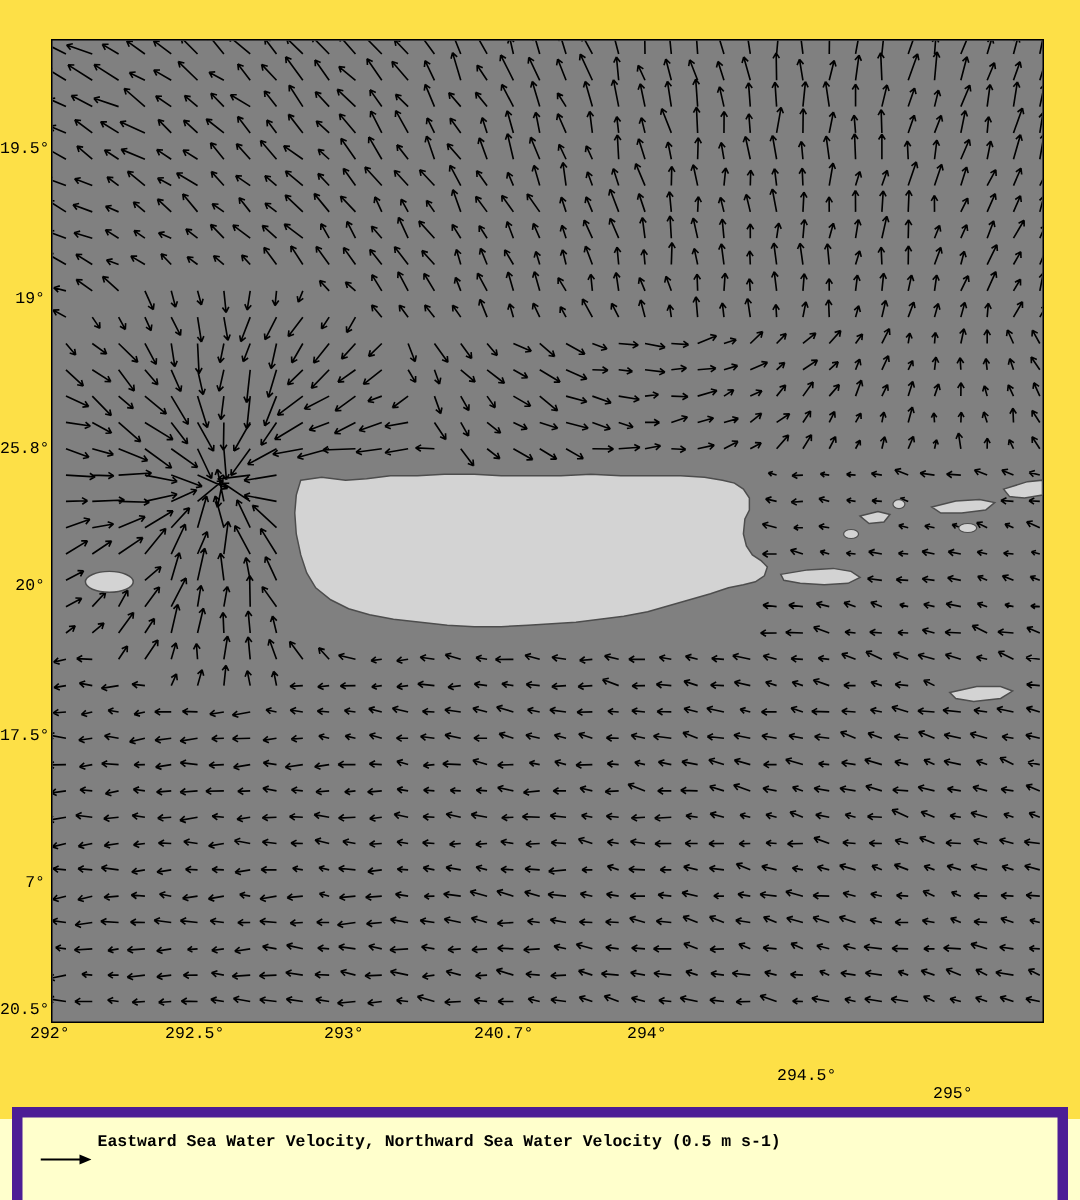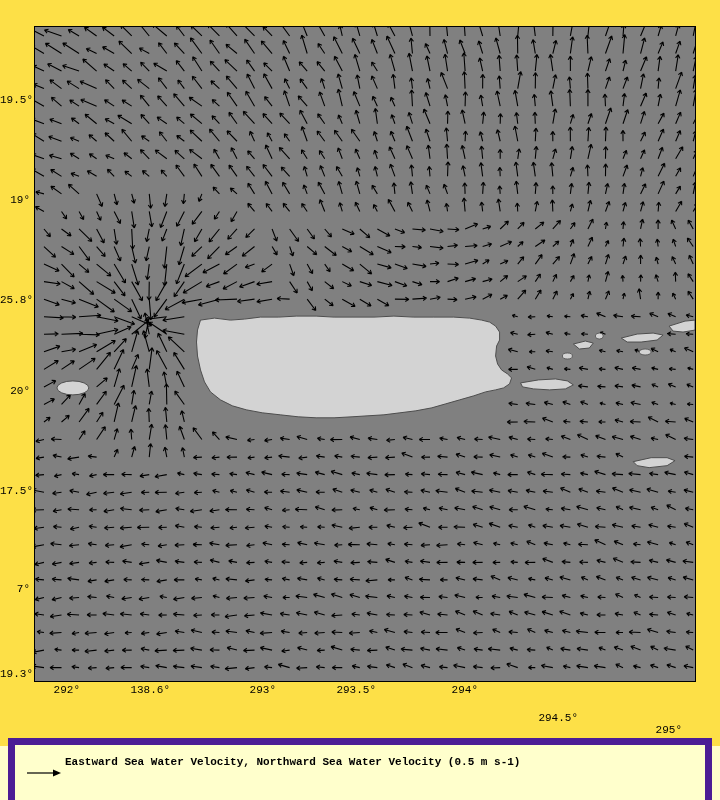--- a/index.html
+++ b/index.html
@@ -43,21 +43,21 @@
     font-size: 11px;
     color: #000;
     white-space: nowrap;
   }
   .y-label {
     text-align: right;
     width: 30px;
     left: 0;
   }
   .x-label {
-    text-align: right;
+    text-align: left;
     width: 60px;
   }
   
   #caption-box {
     position: absolute;
     left: 8px;
     top: 738px;
     width: 704px;
     height: 80px;
     border: 7px solid #4c1d95;
@@ -129,28 +129,28 @@
     </svg>
   </div>
 
   <div id="y-axis">
     <div class="axis-label y-label" style="top:94px">19.5°</div>
     <div class="axis-label y-label" style="top:194px">19°</div>
     <div class="axis-label y-label" style="top:294px">25.8°</div>
     <div class="axis-label y-label" style="top:385px">20°</div>
     <div class="axis-label y-label" style="top:485px">17.5°</div>
     <div class="axis-label y-label" style="top:583px">7°</div>
-    <div class="axis-label y-label" style="top:668px">19.3°</div>
+    <div class="axis-label y-label" style="top:668px">20.5°</div>
   </div>
 
   <div id="x-axis">
     <div class="axis-label x-label" style="left:20px;  top:684px">292°</div>
-    <div class="axis-label x-label" style="left:110px; top:684px">138.6°</div>
+    <div class="axis-label x-label" style="left:110px; top:684px">292.5°</div>
     <div class="axis-label x-label" style="left:216px; top:684px">293°</div>
-    <div class="axis-label x-label" style="left:316px; top:684px">293.5°</div>
+    <div class="axis-label x-label" style="left:316px; top:684px">240.7°</div>
     <div class="axis-label x-label" style="left:418px; top:684px">294°</div>
     <div class="axis-label x-label" style="left:518px; top:712px">294.5°</div>
     <div class="axis-label x-label" style="left:622px; top:724px">295°</div>
   </div>
 
   <div id="caption-box">
     <svg id="caption-arrow" viewBox="0 0 34 12">
       <line x1="0" y1="6" x2="30" y2="6" stroke="#000" stroke-width="1.2"></line>
       <polygon points="34,6 26,2.6 26,9.4" fill="#000"></polygon>
     </svg>

